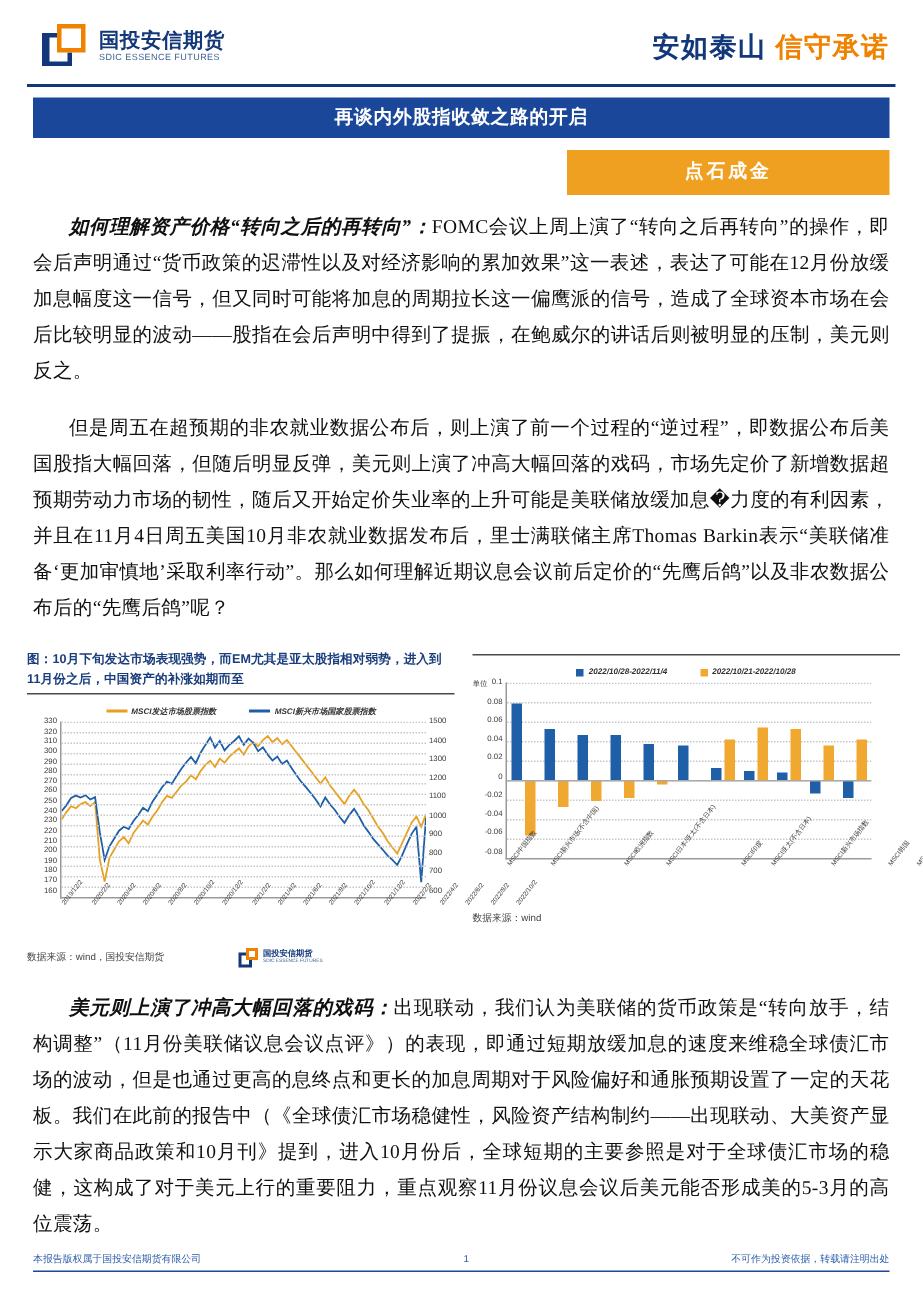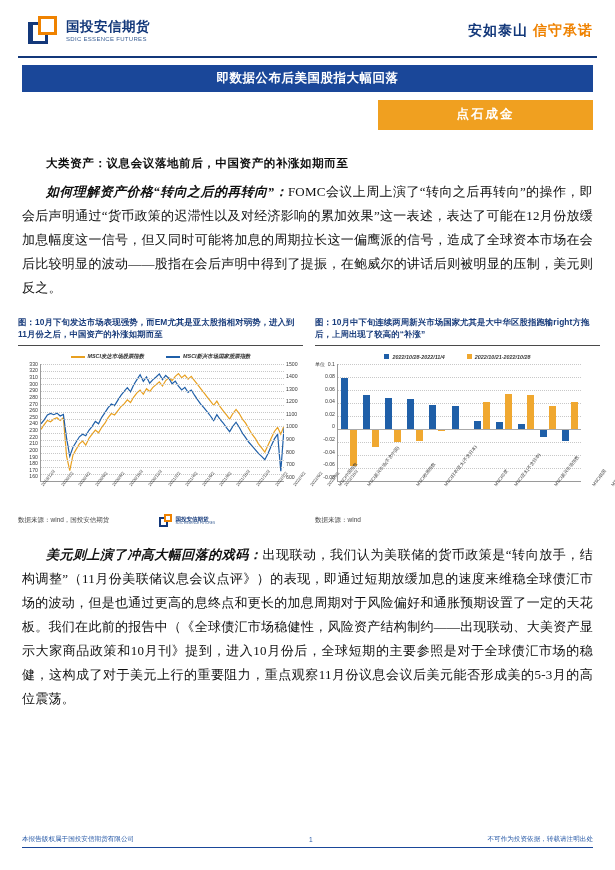--- a/index.html
+++ b/index.html
@@ -69,21 +69,21 @@
   .logo-en {
     font-family: "Liberation Sans", sans-serif;
     font-size: 6px;
     color: #3a5f94;
     letter-spacing: 0.3px;
     margin-top: 2px;
   }
   .slogan {
     font-family: "Liberation Sans", sans-serif;
     font-weight: bold;
-    font-size: 14px;
+    font-size: 18px;
     letter-spacing: 1px;
     white-space: nowrap;
   }
   .slogan .s-blue { color: #13387a; }
   .slogan .s-orange { color: #ef8200; }
 
   .header-rule {
     height: 1.6px;
     background: #13387a;
     margin: 2px 18px 0 18px;
@@ -304,31 +304,31 @@
       </div>
     </div>
     <div class="slogan">
       <span class="s-blue">安如泰山</span>
       <span class="s-orange">信守承诺</span>
     </div>
   </div>
   <div class="header-rule"></div>
 
   <div class="title-bar">
-    <span class="title-text">即数据公布后美国股指大幅回落</span>
+    <span class="title-text">再谈内外股指收敛之路的开启</span>
   </div>
   <div class="subtitle-bar">
     <div class="subtitle-chip">点石成金</div>
   </div>
 
   <div class="content">
-    <div class="sec-head">大类资产：议息会议落地前后，中国资产的补涨如期而至</div>
 
     <p class="body"><span class="em">如何理解资产价格“转向之后的再转向”：</span><span>FOMC会议上周上演了“转向之后再转向”的操作，即会后声明通过“货币政策的迟滞性以及对经济影响的累加效果”这一表述，表达了可能在12月份放缓加息幅度这一信号，但又同时可能将加息的周期拉长这一偏鹰派的信号，造成了全球资本市场在会后比较明显的波动——股指在会后声明中得到了提振，在鲍威尔的讲话后则被明显的压制，美元则反之。</span></p>
 
+    <p class="body b2">但是周五在超预期的非农就业数据公布后，则上演了前一个过程的“逆过程”，即数据公布后美国股指大幅回落，但随后明显反弹，美元则上演了冲高大幅回落的戏码，市场先定价了新增数据超预期劳动力市场的韧性，随后又开始定价失业率的上升可能是美联储放缓加息�力度的有利因素，并且在11月4日周五美国10月非农就业数据发布后，里士满联储主席Thomas Barkin表示“美联储准备‘更加审慎地’采取利率行动”。那么如何理解近期议息会议前后定价的“先鹰后鸽”以及非农数据公布后的“先鹰后鸽”呢？</p>
   </div>
 
   <div class="figures">
 
     <div class="fig">
       <div class="fig-cap">图：10月下旬发达市场表现强势，而EM尤其是亚太股指相对弱势，进入到11月份之后，中国资产的补涨如期而至</div>
       <div class="fig-rule"></div>
       <div class="fig-body">
         <div class="chart-legend">
           <span class="lg">
@@ -427,21 +427,20 @@
           <span class="mm">
               <i class="b"></i>
               <i class="o"></i>
             </span>
           <span class="ml">国投安信期货<small>SDIC ESSENCE FUTURES</small></span>
         </span>
       </div>
     </div>
 
     <div class="fig">
-      <div class="fig-cap">图：10月中下旬连续两周新兴市场国家尤其是大中华区股指跑输right方拖后，上周出现了较高的“补涨”</div>
       <div class="fig-rule"></div>
       <div class="fig-body">
         <div class="chart-legend">
           <span class="lg">
             <span class="swatch-box" style="background:#1f5fa8"></span>
             <span>2022/10/28-2022/11/4</span>
           </span>
           <span class="lg">
             <span class="swatch-box" style="background:#f0a830"></span>
             <span>2022/10/21-2022/10/28</span>

